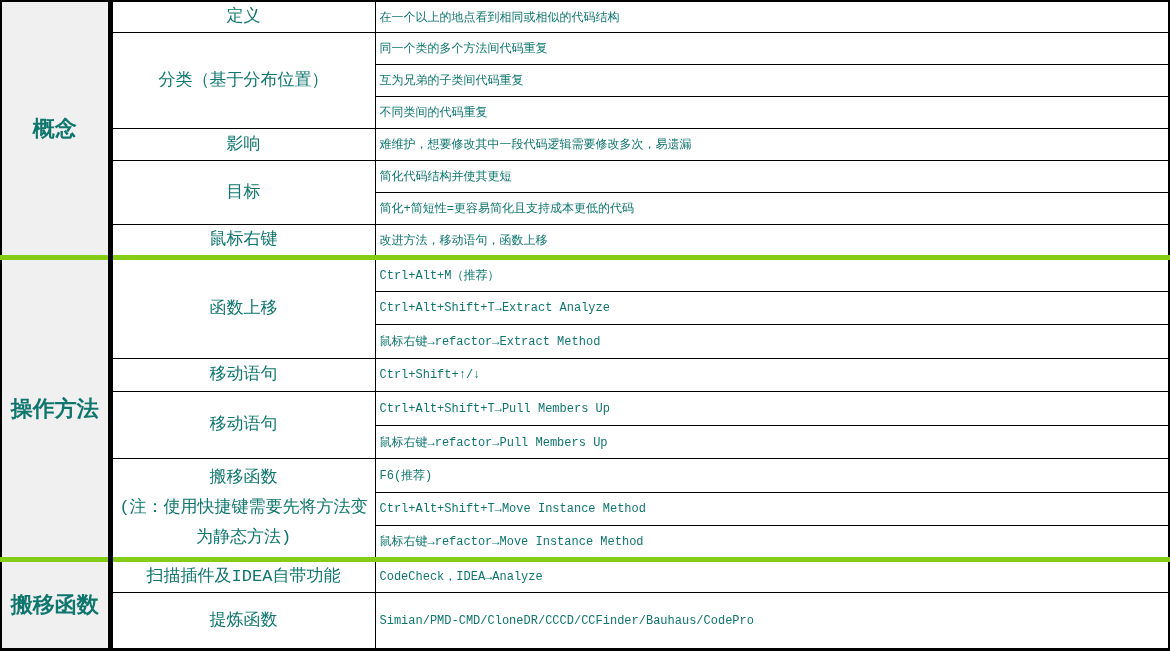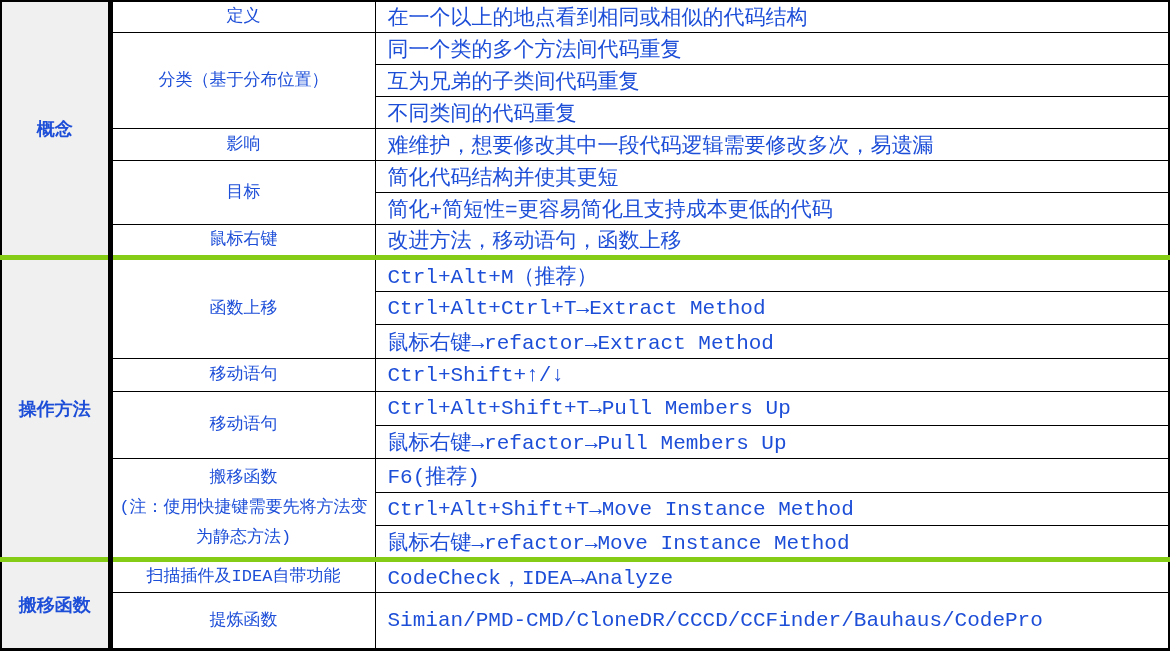--- a/index.html
+++ b/index.html
@@ -7,45 +7,45 @@
     border-collapse:collapse;
     table-layout:fixed;
     width:1170px;
     height:651px;
     border:2px solid #000;
     border-bottom-width:3px;
   }
   td{
     border:1.5px solid #000;
     overflow:hidden;
-    color:#1d4ed8;
+    color:#0f766e;
     vertical-align:middle;
     box-sizing:border-box;
     padding:0;
   }
   td.cat{
     border-right:5px solid #000;
     background:#f0f0f0;
     font-family:"Liberation Sans",sans-serif;
     font-weight:bold;
-    font-size:18px;
+    font-size:22px;
     text-align:center;
   }
   td.sub{
     font-family:"Liberation Mono","DejaVu Sans Mono",monospace;
     font-size:17px;
     text-align:center;
     line-height:1.75;
     padding:0 6px;
   }
   td.val{
     font-family:"Liberation Mono","DejaVu Sans Mono",monospace;
-    font-size:21px;
+    font-size:12px;
     text-align:left;
-    padding:0 12px;
+    padding:0 4px;
   }
   tr.sep td{border-top:5px solid #84cc16;}
   tr.r-s1{height:31.5px;}
   tr.r-s2{height:33px;}
   tr.r-t1{height:30px;}
   tr.r-t2{height:56px;}
   .block{display:block;}
 </style>
 </head>
 <body>
@@ -88,21 +88,21 @@
     <td class="sub">鼠标右键</td>
     <td class="val">改进方法，移动语句，函数上移</td>
   </tr>
 
   <tr class="r-s2 sep">
     <td class="cat" rowspan="9">操作方法</td>
     <td class="sub" rowspan="3">函数上移</td>
     <td class="val">Ctrl+Alt+M（推荐）</td>
   </tr>
   <tr class="r-s2">
-    <td class="val">Ctrl+Alt+Ctrl+T→Extract Method</td>
+    <td class="val">Ctrl+Alt+Shift+T→Extract Analyze</td>
   </tr>
   <tr class="r-s2">
     <td class="val">鼠标右键→refactor→Extract Method</td>
   </tr>
   <tr class="r-s2">
     <td class="sub">移动语句</td>
     <td class="val">Ctrl+Shift+↑/↓</td>
   </tr>
   <tr class="r-s2">
     <td class="sub" rowspan="2">移动语句</td>

